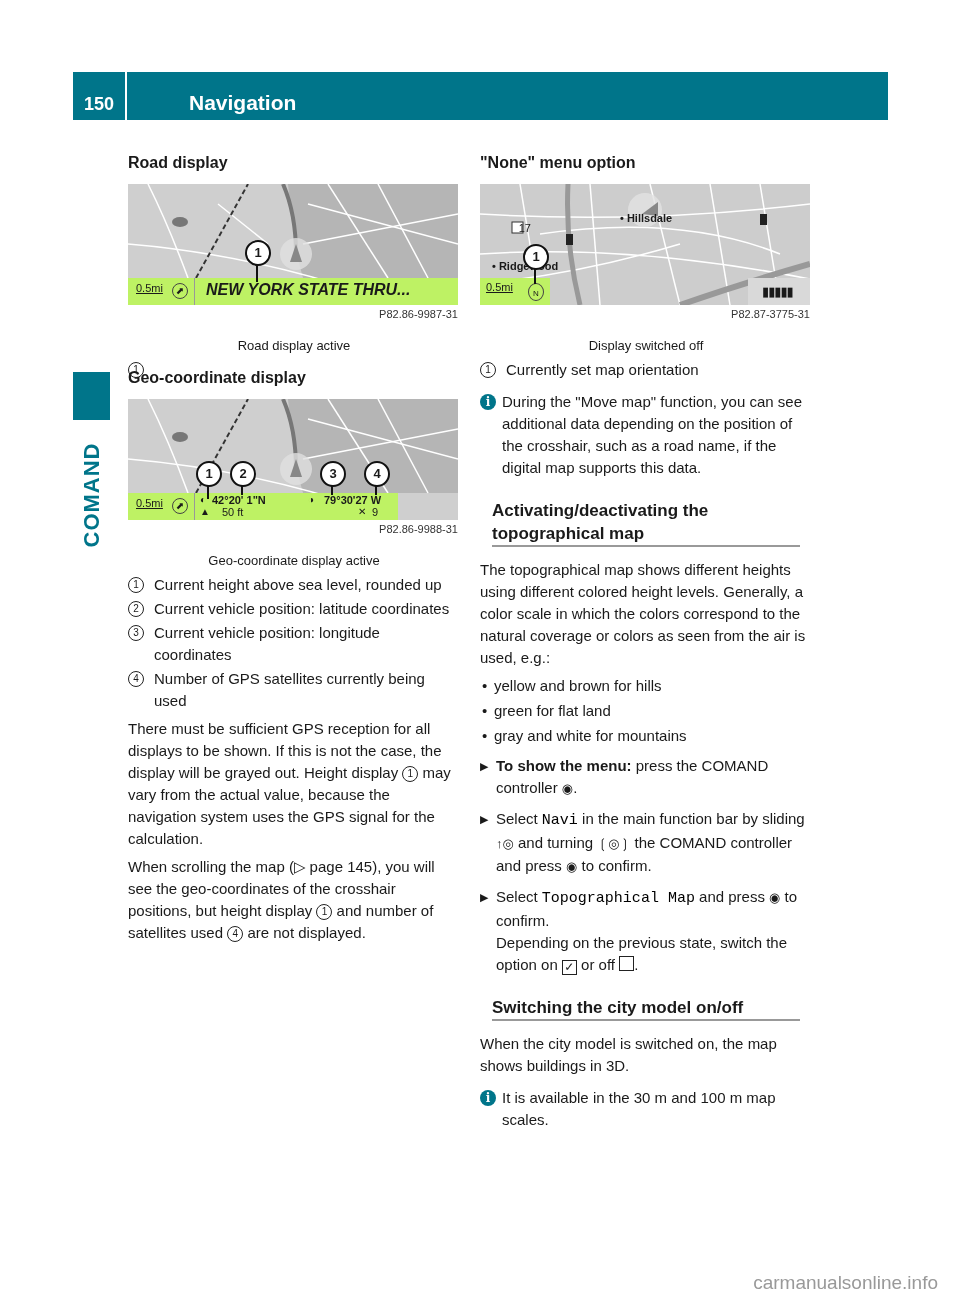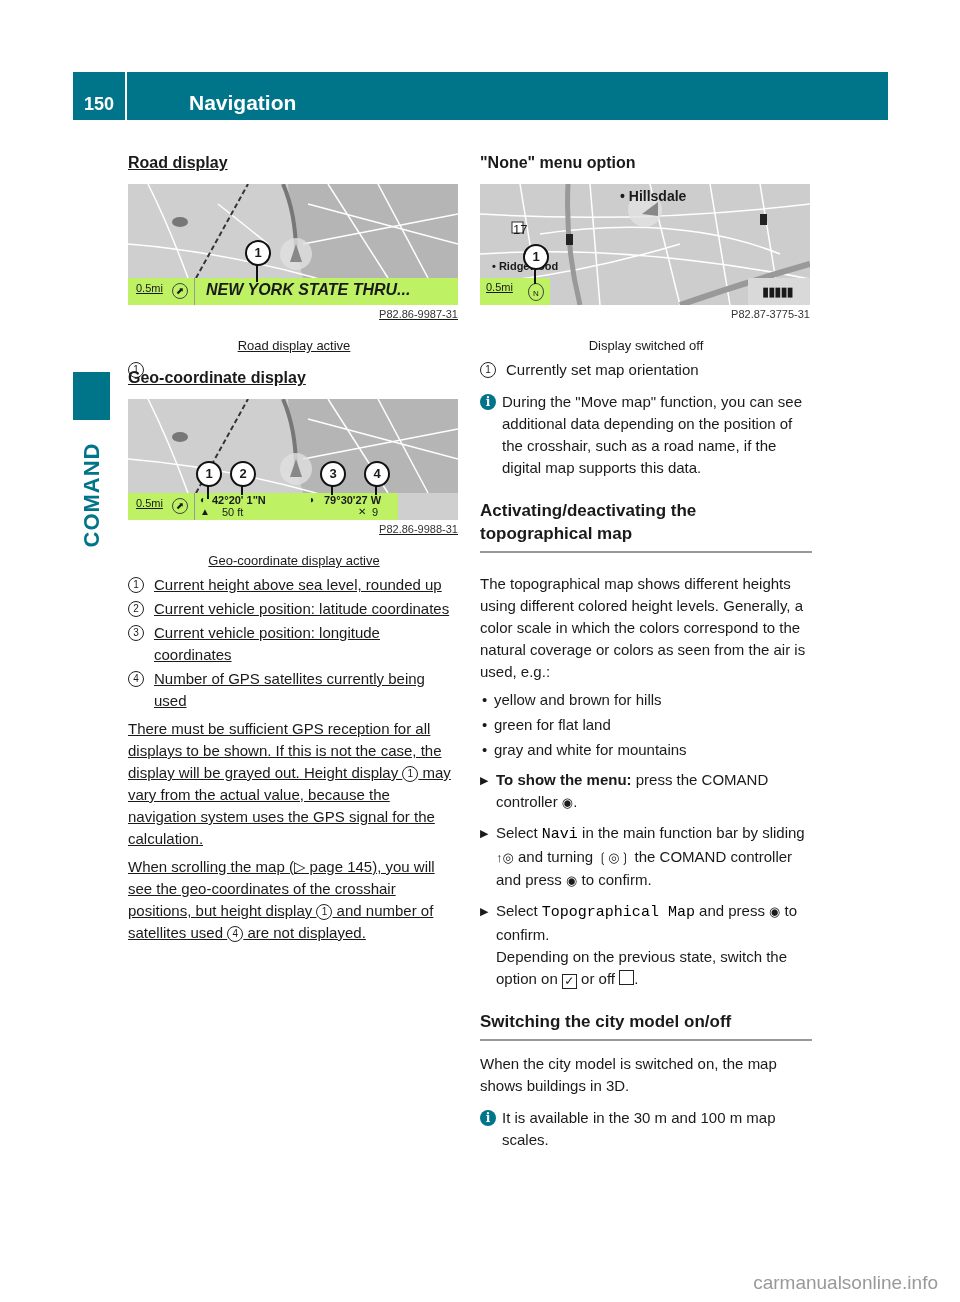--- a/index.html
+++ b/index.html
@@ -8,24 +8,24 @@
   .header { position:absolute; left:73px; top:72px; width:815px; height:48px; background:#00758a; }
   .header .pgnum { position:absolute; left:0; top:0; width:52px; height:48px; border-right:2px solid #fff;
                    color:#fff; font-size:18px; font-weight:bold; line-height:64px; text-align:center; }
   .header .title { position:absolute; left:68px; top:0; height:65px; line-height:62px; color:#fff;
                    font-size:21px; font-weight:bold;margin-left:48px; }
   .sidetab { position:absolute; left:73px; top:372px; width:37px; height:48px; background:#00758a; }
   .sidetab-text { position:absolute; left:73px; top:430px; width:37px; height:130px; }
   .sidetab-text span { position:absolute; left:50%; top:50%; transform:translate(-50%,-50%) rotate(-90deg);
                        color:#00758a; font-weight:bold; font-size:22px; letter-spacing:1px; white-space:nowrap; }
   .col { position:absolute; width:332px; }
-  .col.left { left:128px; top:152px;text-decoration:underline; }
+  .col.left { left:128px; top:152px; }
   .col.right { left:480px; top:152px; }
   h3 { font-size:16px; font-weight:bold; margin:0 0 10px 0; line-height:22px; }
-  h2 { font-size:17px; font-weight:bold; margin:0; line-height:23px; padding-bottom:6px; border-bottom:2px solid #999; }
+  h2 { font-size:17px; font-weight:bold; margin:12px; line-height:23px; border-bottom:2px solid #999; }
   .figure { position:relative; width:330px; height:121px; background:#c9c9c9; overflow:hidden; }
   .figcode { text-align:right; font-size:11px; color:#333; margin:3px 2px 0 0; height:16px; }
   .caption { font-size:13px; margin:14px 0 6px 0;text-align:center; }
   p { font-size:15px; line-height:22px; margin:0 0 6px 0; }
   .num-item { position:relative; padding-left:26px; font-size:15px; line-height:22px; margin-bottom:2px; }
   .num-item .n { position:absolute; left:0; top:3px; }
   .circ { display:inline-block; width:14px; height:14px; border:1px solid #222; border-radius:50%;
           font-size:10px; line-height:14px; text-align:center; vertical-align:1px; }
   .info { position:relative; padding-left:22px; font-size:15px; line-height:22px; margin:10px 0 0 0; }
   .info .i { position:absolute; left:0; top:3px; width:16px; height:16px; border-radius:50%; background:#00758a;
@@ -176,23 +176,23 @@
           <path d="M60 50 Q200 30 300 70"></path>
       </g>
       <path d="M88 0 Q85 60 100 121" stroke="#999" stroke-width="5" fill="none"></path>
       <path d="M200 121 Q260 100 330 80" stroke="#999" stroke-width="6" fill="none"></path>
       <circle cx="165" cy="26" r="17" fill="#e2e2e2" opacity="0.8"></circle>
       <polygon points="178,18 162,30 178,32" fill="#888"></polygon>
       <rect x="32" y="38" width="11" height="11" fill="#fff" stroke="#333"></rect>
       <rect x="86" y="50" width="7" height="11" fill="#222"></rect>
       <rect x="280" y="30" width="7" height="11" fill="#222"></rect>
     </svg>
-    <span style="position:absolute;left:140px;top:4px;font-size:14px;font-weight:bold">• <span>Hillsdale</span></span>
+    <span style="position:absolute;left:140px;top:28px;font-size:11px;font-weight:bold">• <span>Hillsdale</span></span>
     <span style="position:absolute;left:12px;top:76px;font-size:11px;font-weight:bold">• <span>Ridgewood</span></span>
-    <span style="position:absolute;left:33px;top:38px;font-size:13px;width:18px;text-align:left">17</span>
+    <span style="position:absolute;left:33px;top:38px;font-size:11px;width:18px;text-align:right">17</span>
     <div class="mapbar" style="width:70px">
       <span style="position:absolute;left:6px;top:3px;font-size:11px;text-decoration:underline">0.5mi</span>
       <span style="position:absolute;left:48px;top:5px;width:14px;height:16px;border:1px solid #444;border-radius:50%;font-size:8px;text-align:center;line-height:20px">N</span>
     </div>
     <div style="position:absolute;right:0;bottom:0;width:62px;height:27px;background:#d9d9d9">
       <span style="position:absolute;left:14px;top:6px;font-size:13px;letter-spacing:-1px">▮▮▮▮▮</span>
     </div>
     <div class="callout-line" style="left:54px;top:82px;height:18px"></div>
     <div class="callout" style="left:43px;top:60px">1</div>
   </div>
@@ -201,21 +201,21 @@
   <div class="num-item">
     <span class="n circ">1</span>
     <span>Currently set map orientation</span>
   </div>
   <div class="info">
     <span class="i">i</span>
     <span>During the "Move map" function, you can see additional data depending on the position of the crosshair, such as a road name, if the digital map supports this data.</span>
   </div>
 
   <h2 style="margin-top:20px">Activating/deactivating the topographical map</h2>
-  <p style="margin-top:20px">The topographical map shows different heights using different colored height levels. Generally, a color scale in which the colors correspond to the natural coverage or colors as seen from the air is used, e.g.:</p>
+  <p style="margin-top:12px">The topographical map shows different heights using different colored height levels. Generally, a color scale in which the colors correspond to the natural coverage or colors as seen from the air is used, e.g.:</p>
   <div class="bullet">yellow and brown for hills</div>
   <div class="bullet">green for flat land</div>
   <div class="bullet">gray and white for mountains</div>
   <div class="step">
     <span class="arrow">▶</span>
     <b>To show the menu:</b><span> press the COMAND controller </span><span class="sym">◉</span><span>.</span>
   </div>
   <div class="step">
     <span class="arrow">▶</span>
     <span>Select </span><span class="mono">Navi</span><span> in the main function bar by sliding </span><span class="sym">↑◎</span><span> and turning </span><span class="sym">❲◎❳</span><span> the COMAND controller and press </span><span class="sym">◉</span><span> to confirm.</span>

